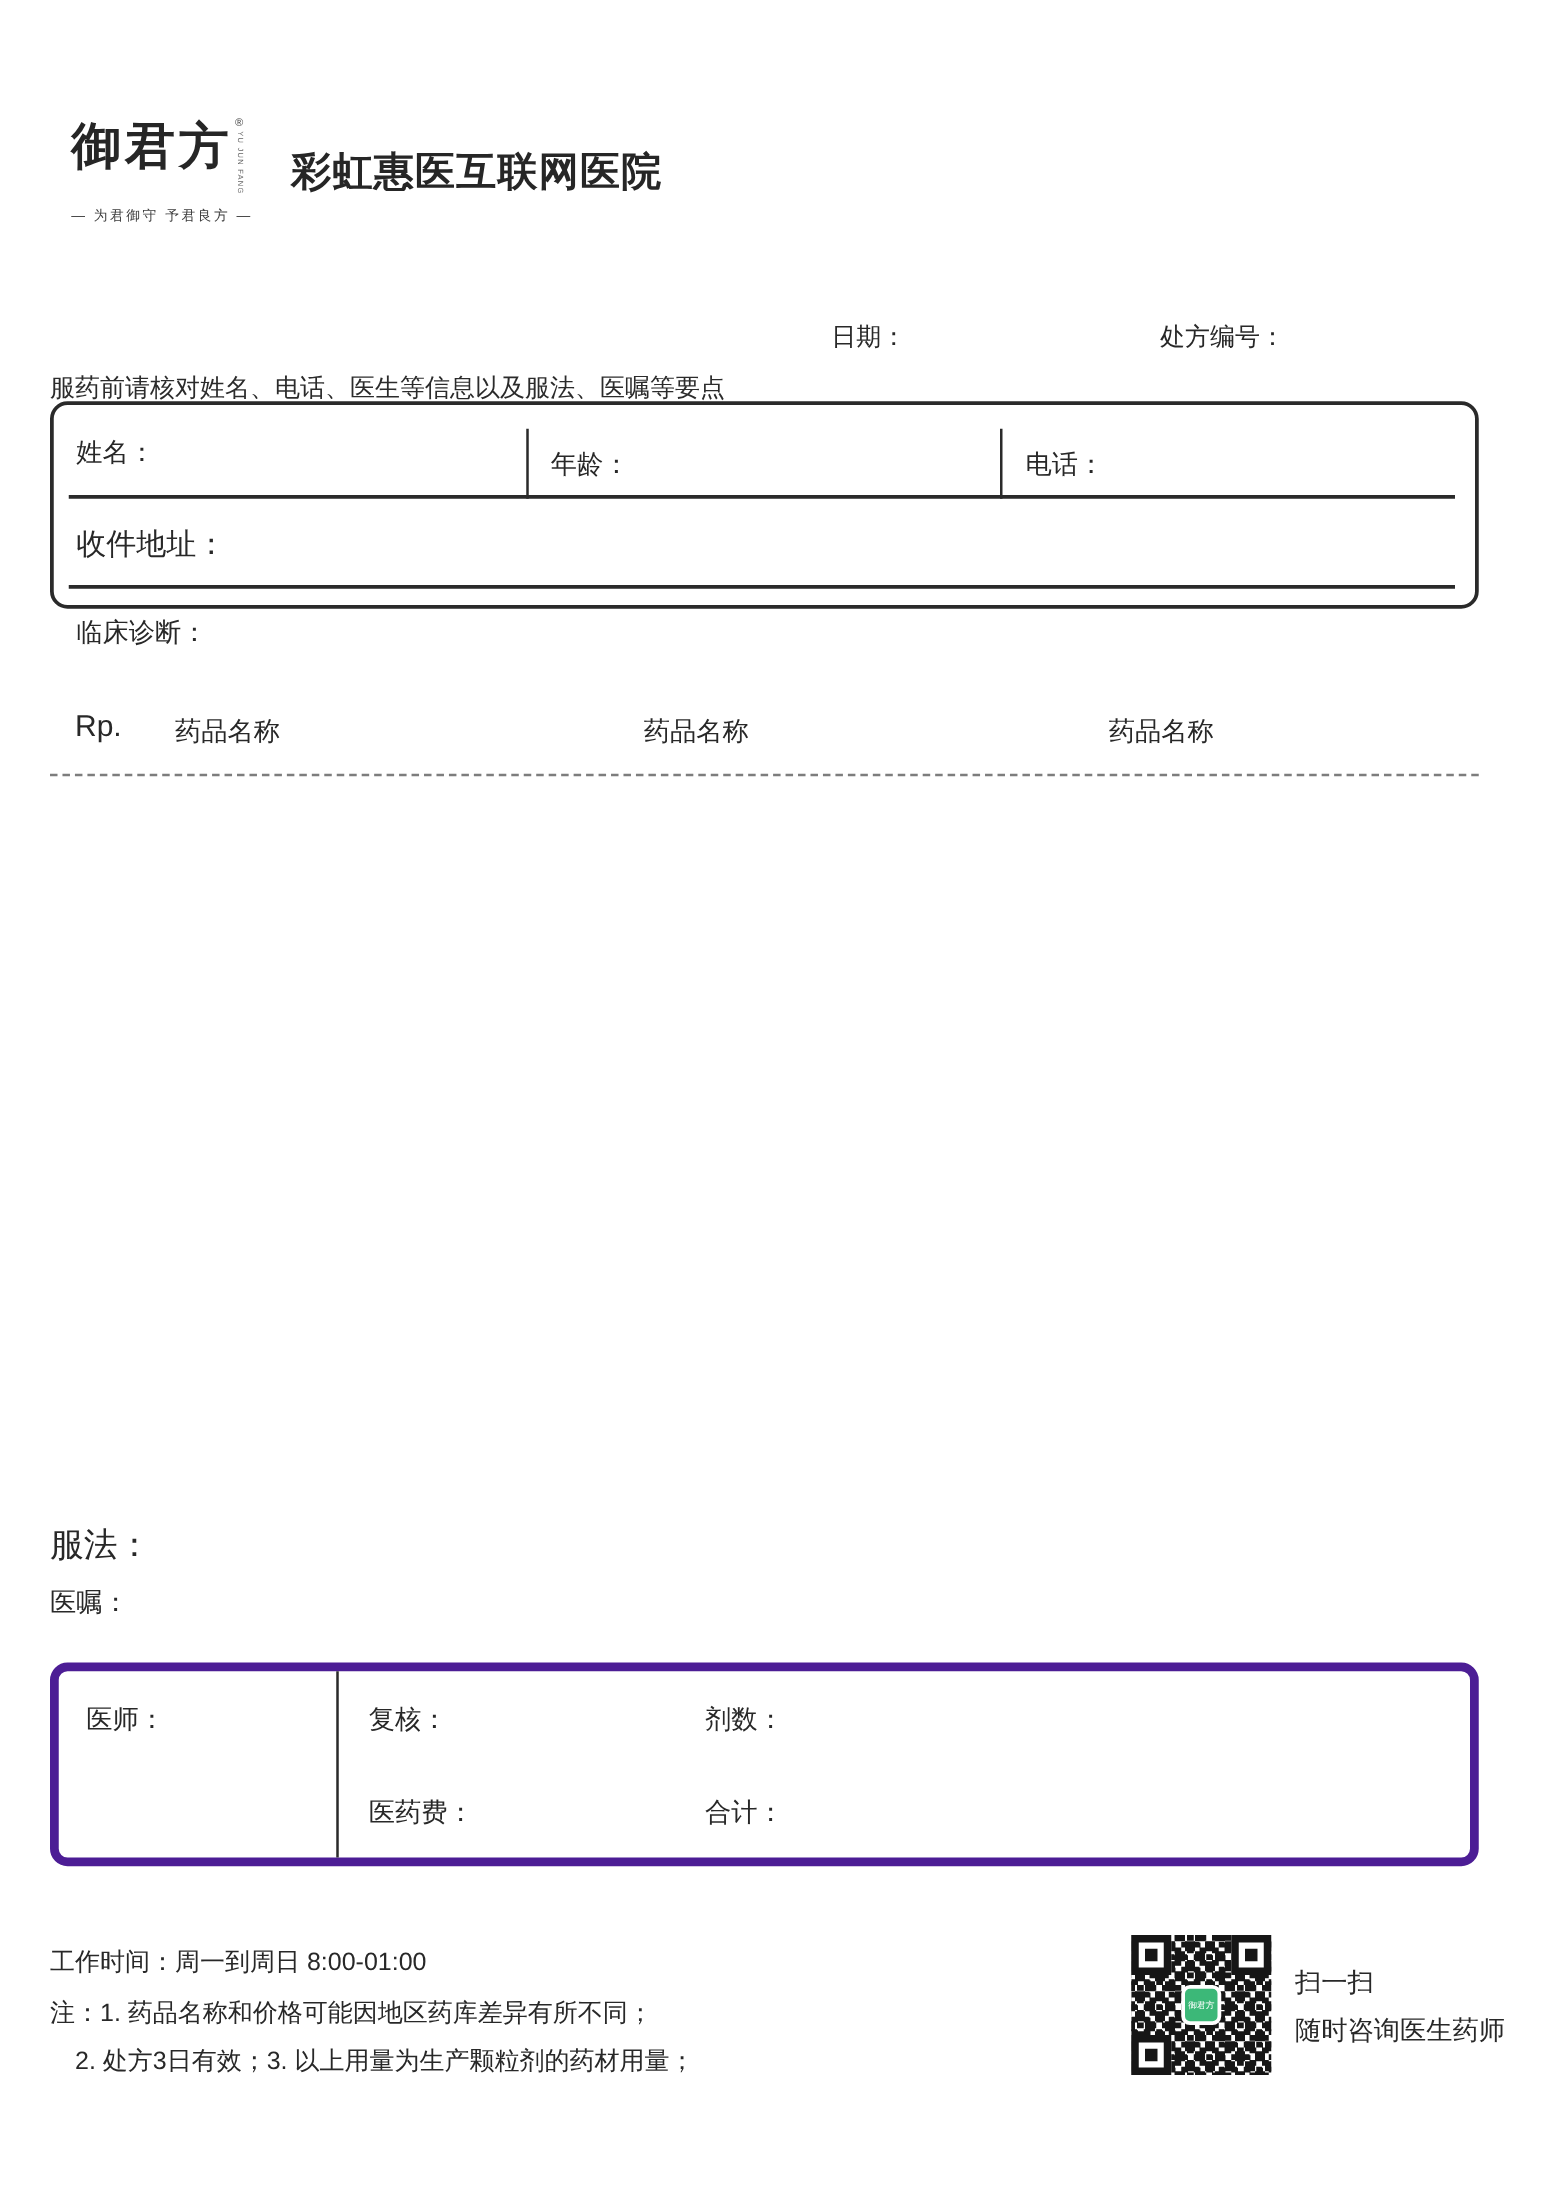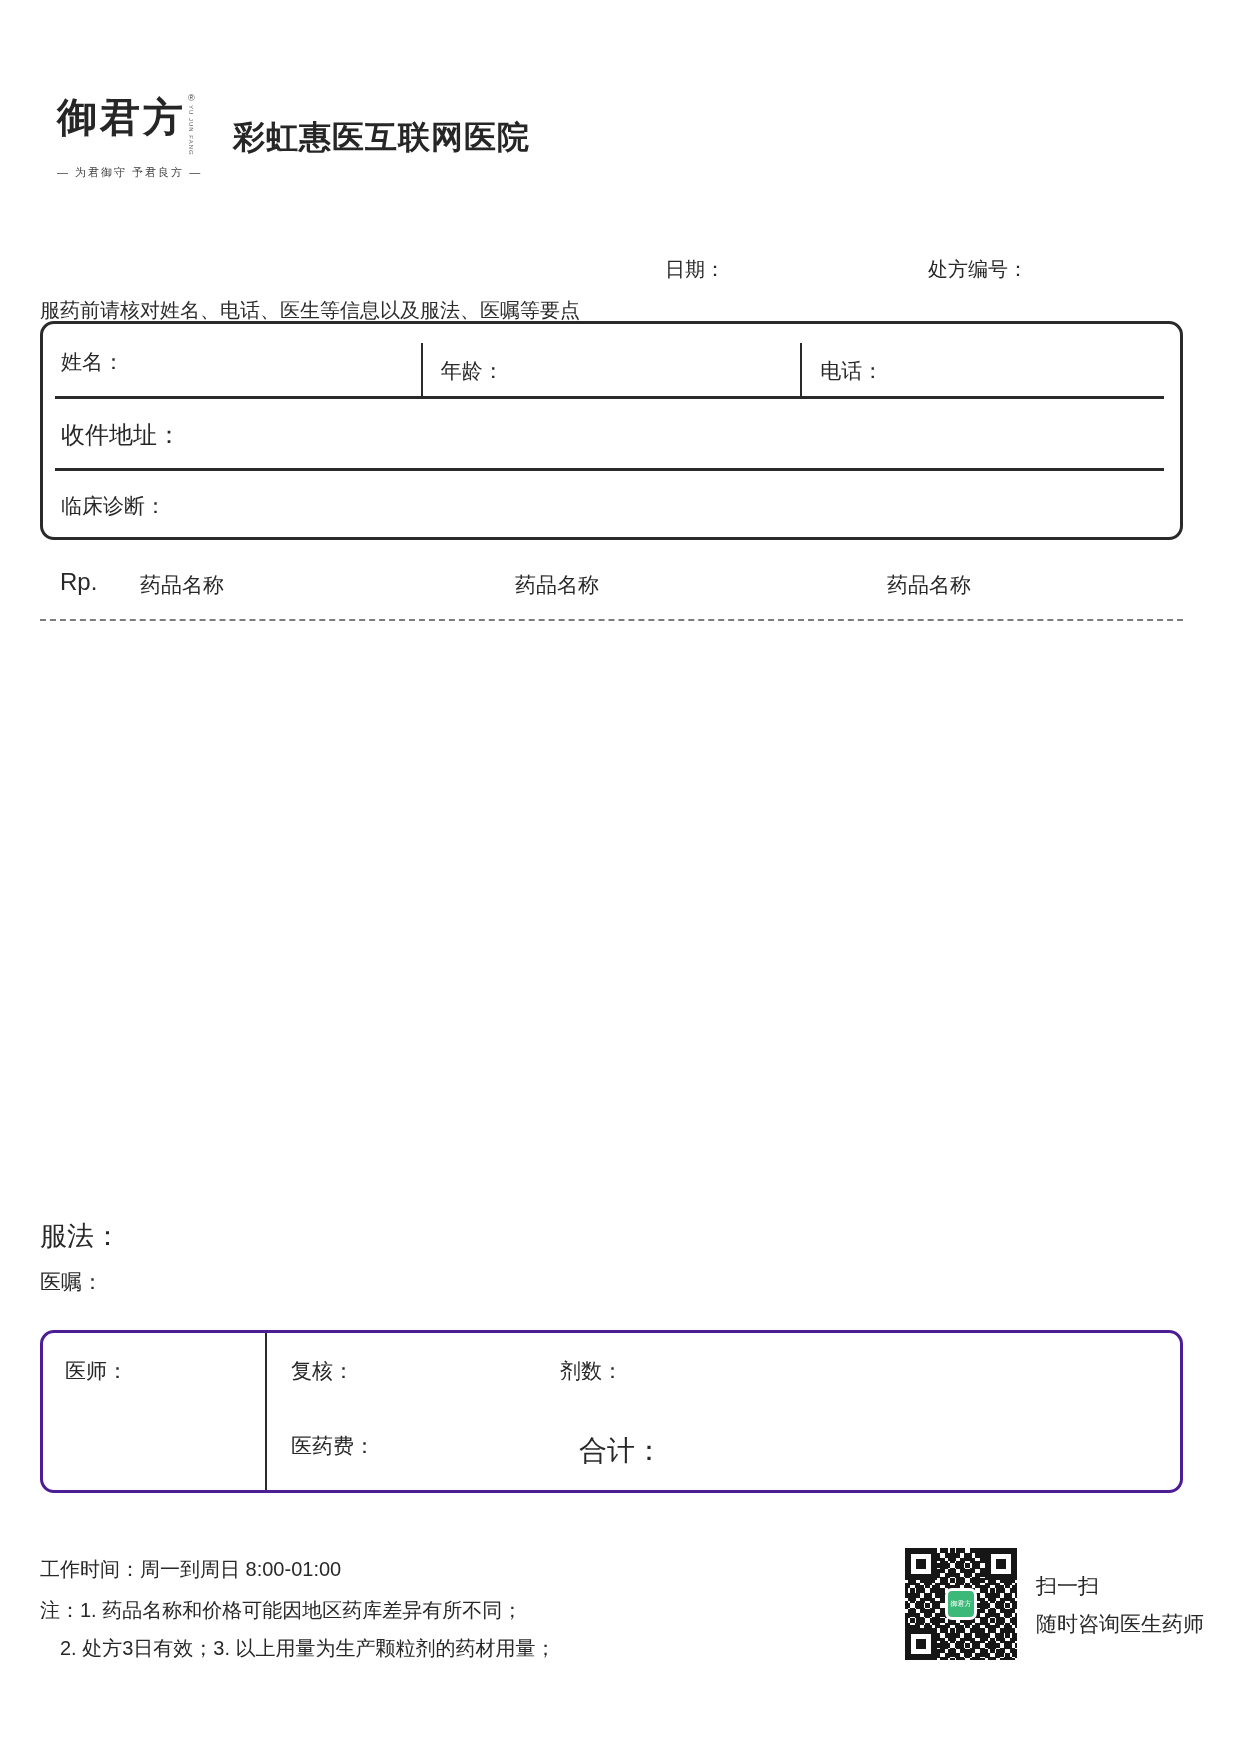--- a/index.html
+++ b/index.html
@@ -16,21 +16,21 @@
   .logo-vert { writing-mode:vertical-rl; font-size:6px; letter-spacing:1px; color:#666; margin-top:2px; }
   .tagline { margin-top:9px; font-size:11px; letter-spacing:2px; color:#3c3c3c; white-space:nowrap; }
   .hospital-name { position:absolute; left:233px; top:116px; font-size:32px; font-weight:800; letter-spacing:1px; color:#262626; }
 
   
   .notice { position:absolute; left:40px; top:256px; font-size:20px; color:#2b2b2b;margin-top:41px; }
   .date-label { position:absolute; left:665px; top:256px; font-size:20px; }
   .rxno-label { position:absolute; left:928px; top:256px; font-size:20px; }
 
   
-  .patient-box { position:absolute; left:40px; top:321px; width:1143px; height:219px; border:3px solid #2a2a2a; border-radius:14px; }
+  .patient-box { position:absolute; left:40px; top:321px; width:1143px; height:166px; border:3px solid #2a2a2a; border-radius:14px; }
   .pb-row1 { position:absolute; left:0; top:0; width:100%; height:75px; display:flex; }
   .pb-cell { position:relative; flex:1; display:flex; align-items:center; padding-left:18px; font-size:21px; }
   .pb-cell + .pb-cell { border-left:2px solid #2a2a2a; }
   .pb-cell + .pb-cell { height:56px; margin-top:19px; align-self:flex-start; }
   .pb-line { position:absolute; left:12px; right:16px; height:0; border-top:3px solid #2a2a2a; }
   .pb-line.l1 { top:72px; }
   .pb-line.l2 { top:144px; }
   .pb-address { position:absolute; left:18px; top:95px; font-size:24px; }
   .pb-diagnosis { position:absolute; left:18px; top:168px; font-size:21px; }
 
@@ -38,27 +38,27 @@
   .rp-label { position:absolute; left:60px; top:568px; font-size:24px; }
   .med-col { position:absolute; top:571px; font-size:21px; }
   .med-col.c1 { left:140px; } .med-col.c2 { left:515px; } .med-col.c3 { left:887px; }
   .dashed-rule { position:absolute; left:40px; top:619px; width:1143px; height:0; border-top:2px dashed #7d7d7d; }
 
   
   .usage-label { position:absolute; left:40px; top:1218px; font-size:27px; }
   .advice-label { position:absolute; left:40px; top:1268px; font-size:21px; }
 
   
-  .signoff-box { position:absolute; left:40px; top:1330px; width:1143px; height:163px; border:3px solid #4c1d95; border-radius:14px; }
+  .signoff-box { position:absolute; left:40px; top:1330px; width:1143px; height:163px; border:7px solid #4c1d95; border-radius:14px; }
   .so-divider { position:absolute; left:222px; top:0; bottom:0; width:0; border-left:2px solid #2a2a2a; }
   .so-doctor { position:absolute; left:22px; top:24px; font-size:21px; }
   .so-review { position:absolute; left:248px; top:24px; font-size:21px; }
   .so-doses  { position:absolute; left:517px; top:24px; font-size:21px; }
   .so-fee    { position:absolute; left:248px; top:99px; font-size:21px; }
-  .so-total  { position:absolute; left:536px; top:99px; font-size:28px; }
+  .so-total  { position:absolute; left:517px; top:99px; font-size:21px; }
 
   
   .hours { position:absolute; left:40px; top:1556px; font-size:20px; }
   .note1 { position:absolute; left:40px; top:1597px; font-size:20px; }
   .note2 { position:absolute; left:40px; top:1635px; font-size:20px;margin-left:20px; }
 
   
   .qr { position:absolute; left:905px; top:1548px; width:112px; height:112px; background-color:#fff;
         background-image:
           conic-gradient(#161616 25%, transparent 0 50%, #161616 0 75%, transparent 0),

